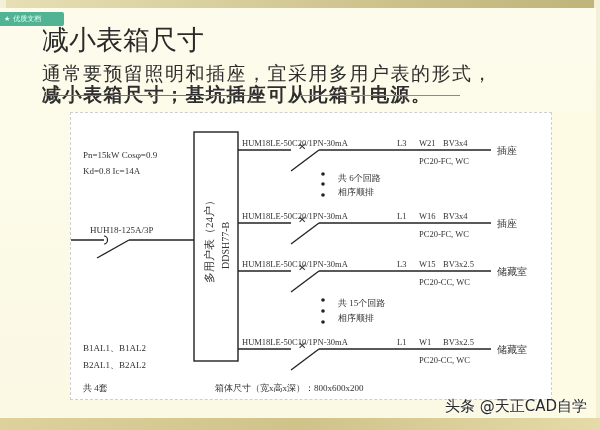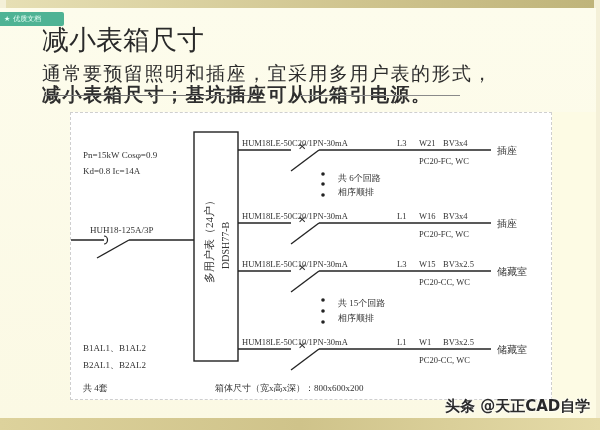--- a/index.html
+++ b/index.html
@@ -10,21 +10,21 @@
   .badge { position:absolute; left:0; top:12px; width:64px; height:14px; background:#4fb394; color:#e8fff6; font-size:7px; line-height:14px; padding-left:4px; box-sizing:border-box; border-radius:0 2px 2px 0; }
   .badge .star { font-size:7px; margin-right:3px; }
   .title { position:absolute; left:42px; top:22px; font-size:27px; color:#2a2a2a; font-family:"DejaVu Sans", sans-serif; letter-spacing:0px; }
   .desc { position:absolute; left:42px; font-size:19px; color:#2e2e2e; font-family:"DejaVu Serif", serif; letter-spacing:1.5px; white-space:nowrap; }
   .d1 { top:54px;margin-top:7px; } .d2 { top:82px;font-weight:bold; }
   .strike { position:absolute; left:44px; top:95px; width:216px; height:1px; background:#777; }
   .strike2 { position:absolute; left:300px; top:95px; width:160px; height:1px; background:#8a8a8a; }
   .diagram { position:absolute; left:70px; top:112px; width:480px; height:286px; background:#fff; border:1px dashed #cfcfcf; }
   .rightpanel { position:absolute; left:540px; top:112px; width:56px; height:306px; background:#fdfbe4; }
   svg text { font-family:"Liberation Serif", serif; fill:#333; }
-  .watermark { position:absolute; left:445px; top:397px; font-size:15px; color:#2a2a2a; font-family:"DejaVu Sans", sans-serif; text-shadow:0 0 2px #fff, 0 0 3px #fff;font-weight:bold; }
+  .watermark { position:absolute; left:445px; top:397px; font-size:15px; color:#2a2a2a; font-family:"DejaVu Sans", sans-serif; text-shadow:0 0 2px #fff, 0 0 3px #fff; }
 </style>
 </head>
 <body>
 
 <div class="topbar"></div>
 <div class="slide"></div>
 <div class="bottombar"></div>
 
 <div class="badge">
   <span class="star">★</span><span>优质文档</span>

